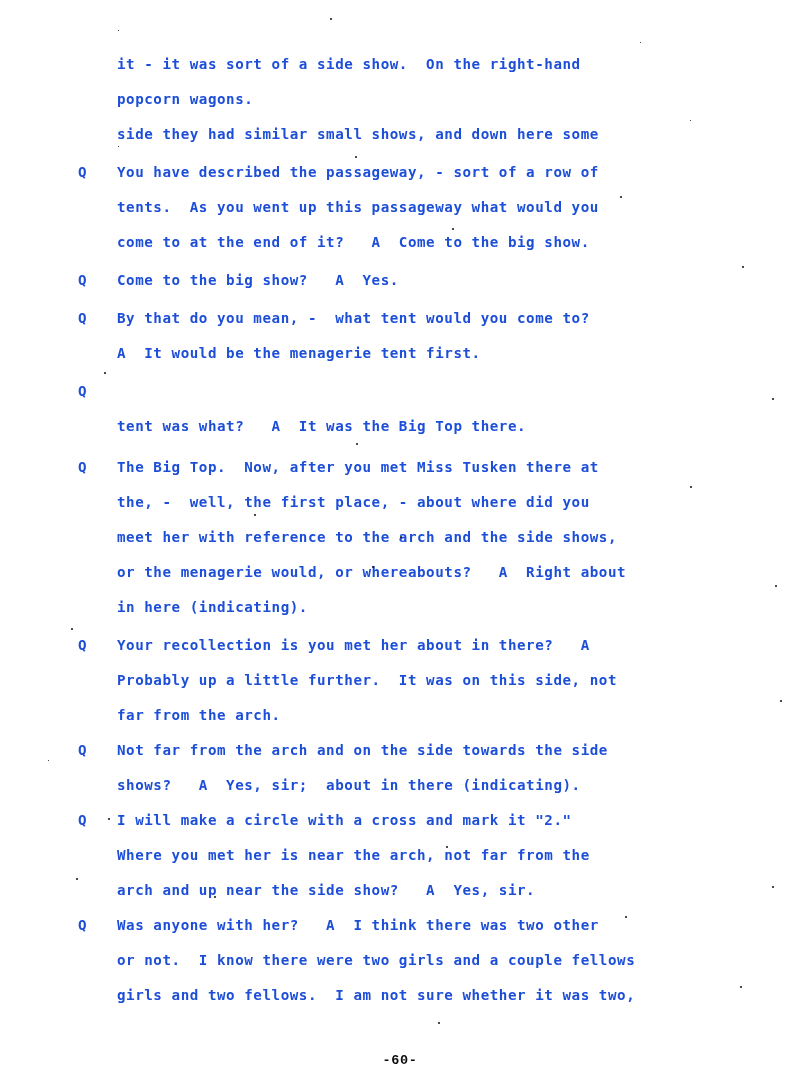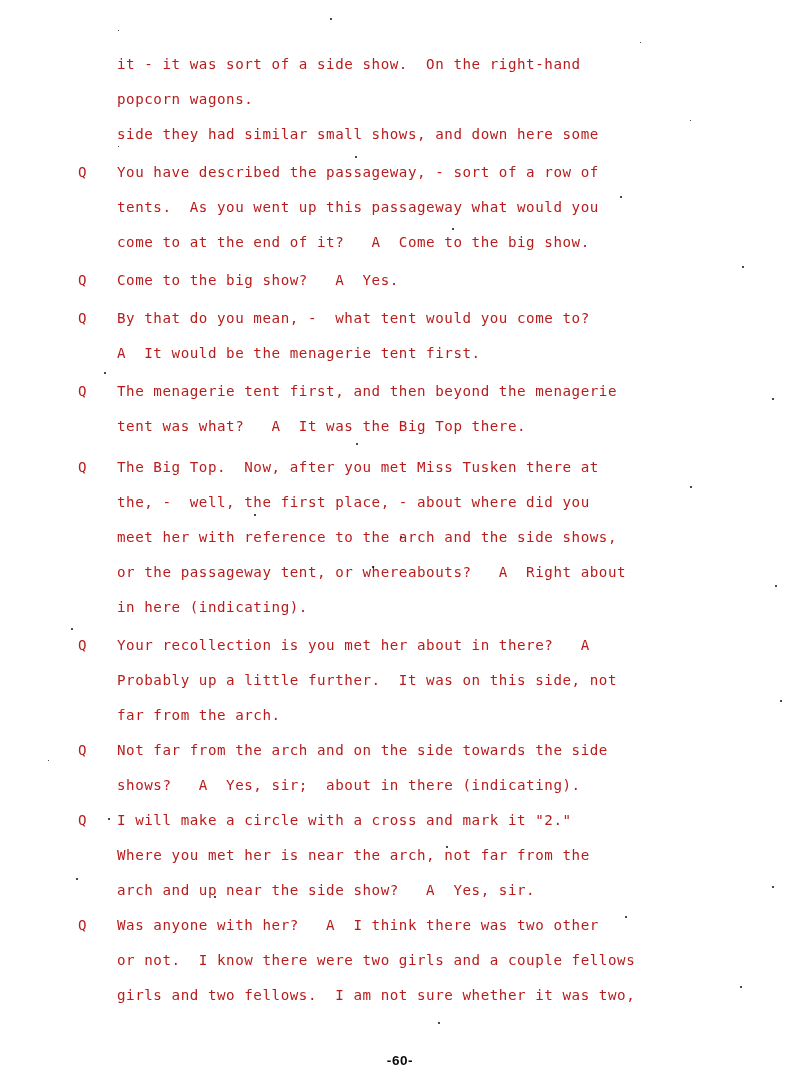--- a/index.html
+++ b/index.html
@@ -24,23 +24,23 @@
     top: 47px;
     width: 800px;
   }
 
   .line {
     position: relative;
     height: 35px;
     line-height: 35px;
     white-space: pre;
     font-size: 14.2px;
-    font-weight: normal;
+    font-weight: bold;
     letter-spacing: 0.55px;
-    color: #b91c1c;
+    color: #1d4ed8;
     -webkit-font-smoothing: none;
   }
 
   
   .line.gap-sm { margin-top: 3px; }
   .line.gap-md { margin-top: 6px; }
 
   
   .spk {
     position: absolute;
@@ -57,21 +57,21 @@
     top: 0;
   }
 
   
   .folio {
     position: absolute;
     left: 0;
     top: 1053px;
     width: 800px;
     text-align: center;
-    font-family: Liberation Sans, sans-serif;
+    font-family: Liberation Mono, monospace;
     font-size: 13.5px;
     font-weight: bold;
     letter-spacing: 0.6px;
     color: #0a0a0a;
   }
 
   
   .speck {
     position: absolute;
     background: #111;
@@ -87,26 +87,26 @@
   <div class="transcript" id="transcript">
       <div class="line"><span class="txt">it - it was sort of a side show.  On the right-hand</span></div>
       <div class="line"><span class="txt">popcorn wagons.</span></div>
       <div class="line"><span class="txt">side they had similar small shows, and down here some</span></div>
       <div class="line gap-sm"><span class="spk">Q</span><span class="txt">You have described the passageway, - sort of a row of</span></div>
       <div class="line"><span class="txt">tents.  As you went up this passageway what would you</span></div>
       <div class="line"><span class="txt">come to at the end of it?   A  Come to the big show.</span></div>
       <div class="line gap-sm"><span class="spk">Q</span><span class="txt">Come to the big show?   A  Yes.</span></div>
       <div class="line gap-sm"><span class="spk">Q</span><span class="txt">By that do you mean, -  what tent would you come to?</span></div>
       <div class="line"><span class="txt">A  It would be the menagerie tent first.</span></div>
-      <div class="line gap-sm"><span class="spk">Q</span><span class="txt">The menagerie tent first, and then beyond the menagerie</span></div>
+      <div class="line gap-sm"><span class="spk">Q</span></div>
       <div class="line"><span class="txt">tent was what?   A  It was the Big Top there.</span></div>
       <div class="line gap-md"><span class="spk">Q</span><span class="txt">The Big Top.  Now, after you met Miss Tusken there at</span></div>
       <div class="line"><span class="txt">the, -  well, the first place, - about where did you</span></div>
       <div class="line"><span class="txt">meet her with reference to the arch and the side shows,</span></div>
-      <div class="line"><span class="txt">or the passageway tent, or whereabouts?   A  Right about</span></div>
+      <div class="line"><span class="txt">or the menagerie would, or whereabouts?   A  Right about</span></div>
       <div class="line"><span class="txt">in here (indicating).</span></div>
       <div class="line gap-sm"><span class="spk">Q</span><span class="txt">Your recollection is you met her about in there?   A</span></div>
       <div class="line"><span class="txt">Probably up a little further.  It was on this side, not</span></div>
       <div class="line"><span class="txt">far from the arch.</span></div>
       <div class="line"><span class="spk">Q</span><span class="txt">Not far from the arch and on the side towards the side</span></div>
       <div class="line"><span class="txt">shows?   A  Yes, sir;  about in there (indicating).</span></div>
       <div class="line"><span class="spk">Q</span><span class="txt">I will make a circle with a cross and mark it "2."</span></div>
       <div class="line"><span class="txt">Where you met her is near the arch, not far from the</span></div>
       <div class="line"><span class="txt">arch and up near the side show?   A  Yes, sir.</span></div>
       <div class="line"><span class="spk">Q</span><span class="txt">Was anyone with her?   A  I think there was two other</span></div>

